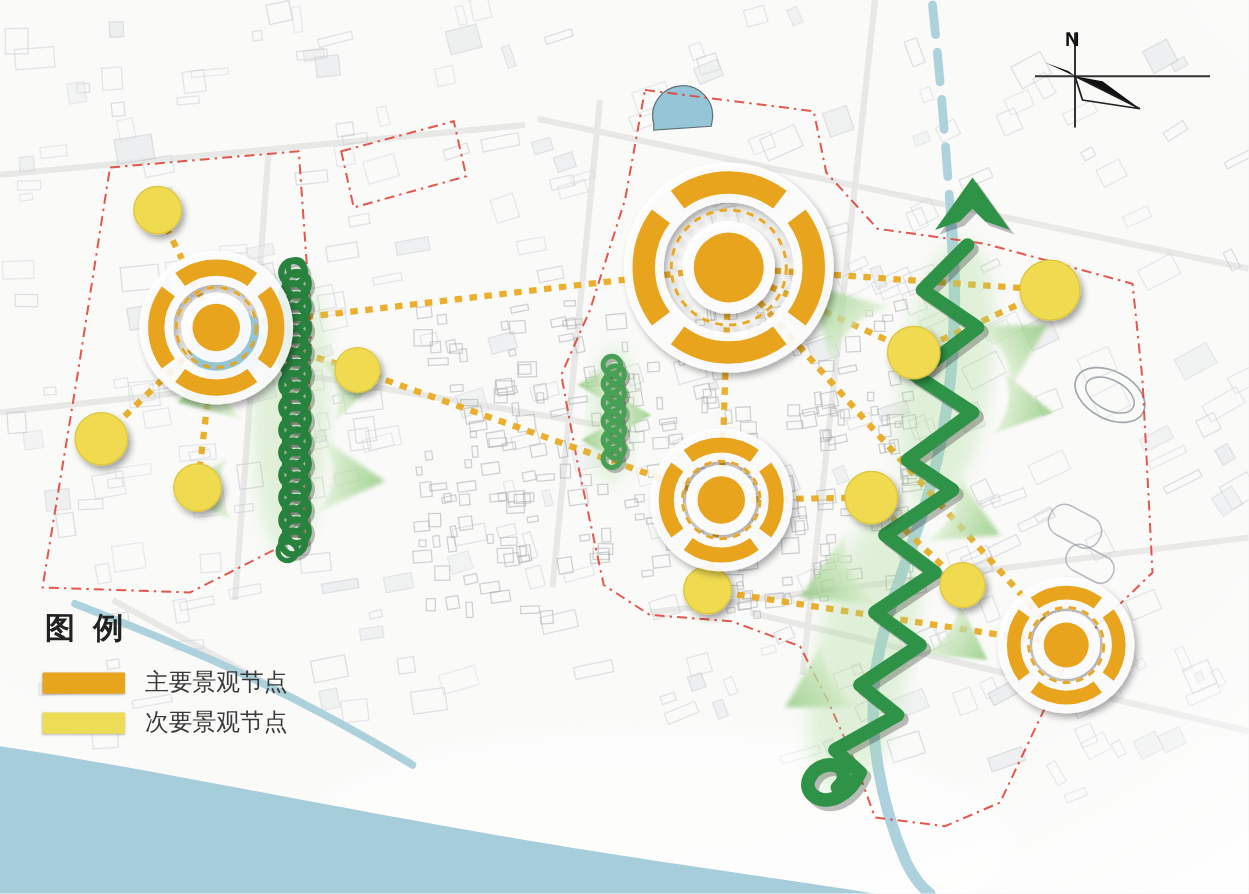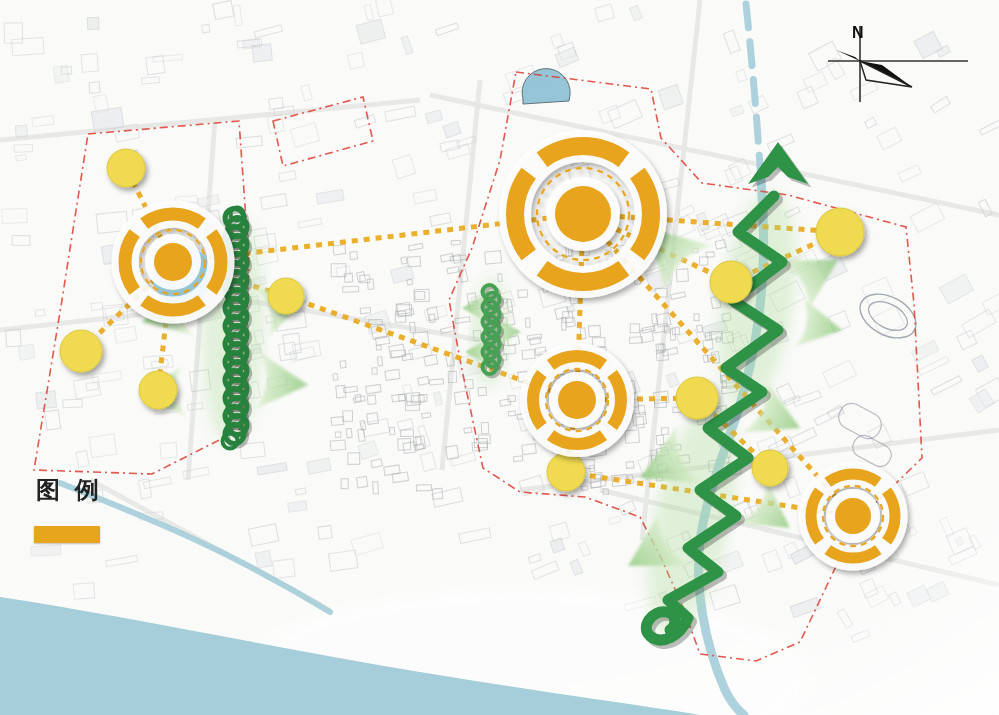--- a/index.html
+++ b/index.html
@@ -1,20 +1,20 @@
 <!DOCTYPE html>
 <html><head>
 <meta charset="utf-8">
 <style>
   html,body{margin:0;padding:0;background:#e9e9e9;}
   #stage{position:relative;width:999px;height:715px;overflow:hidden;background:#fafaf9;
          font-family:"Liberation Sans","DejaVu Sans",sans-serif;}
   #map{position:absolute;left:0;top:0;}
   
-  #legend{position:absolute;left:34px;top:474px;width:250px;}
+  #legend{position:absolute;left:34px;top:486px;width:250px;}
   #legend .lg-title{font-size:24px;font-weight:bold;color:#222;letter-spacing:4px;margin:0 0 18px 2px;}
   .lg-row{display:flex;align-items:center;margin-bottom:12px;height:20px;}
   .lg-swatch{width:66px;height:17px;border-radius:1px;margin-right:16px;flex:0 0 auto;
              box-shadow:0 1px 2px rgba(0,0,0,.25);}
   .lg-label{font-size:19px;color:#3a3a3a;font-weight:500;white-space:nowrap;}
   
   #north-label{position:absolute;left:852px;top:24px;font-size:16px;font-weight:bold;color:#111;}
 </style>
 </head>
 <body>
@@ -803,17 +803,22 @@
         <polygon points="860,61 836,50 855,57" fill="#111"></polygon>
         <polygon points="860,61 912,87 882,65" fill="#111"></polygon>
         <polygon points="860,61 912,87 866,80" fill="none" stroke="#222" stroke-width="1.4"></polygon>
       </g>
     </svg>
 
   <div id="legend">
     <div class="lg-title">图  例</div>
     <div class="lg-row">
       <span class="lg-swatch" style="background: rgb(231, 164, 29);"></span>
+      <span class="lg-label">主要景观节点</span>
+    </div>
+    <div class="lg-row">
+      <span class="lg-swatch" style="background: rgb(237, 220, 85);"></span>
+      <span class="lg-label">次要景观节点</span>
     </div>
   </div>
 
   <div id="north-label">N</div>
 </div>
 
 </body></html>

